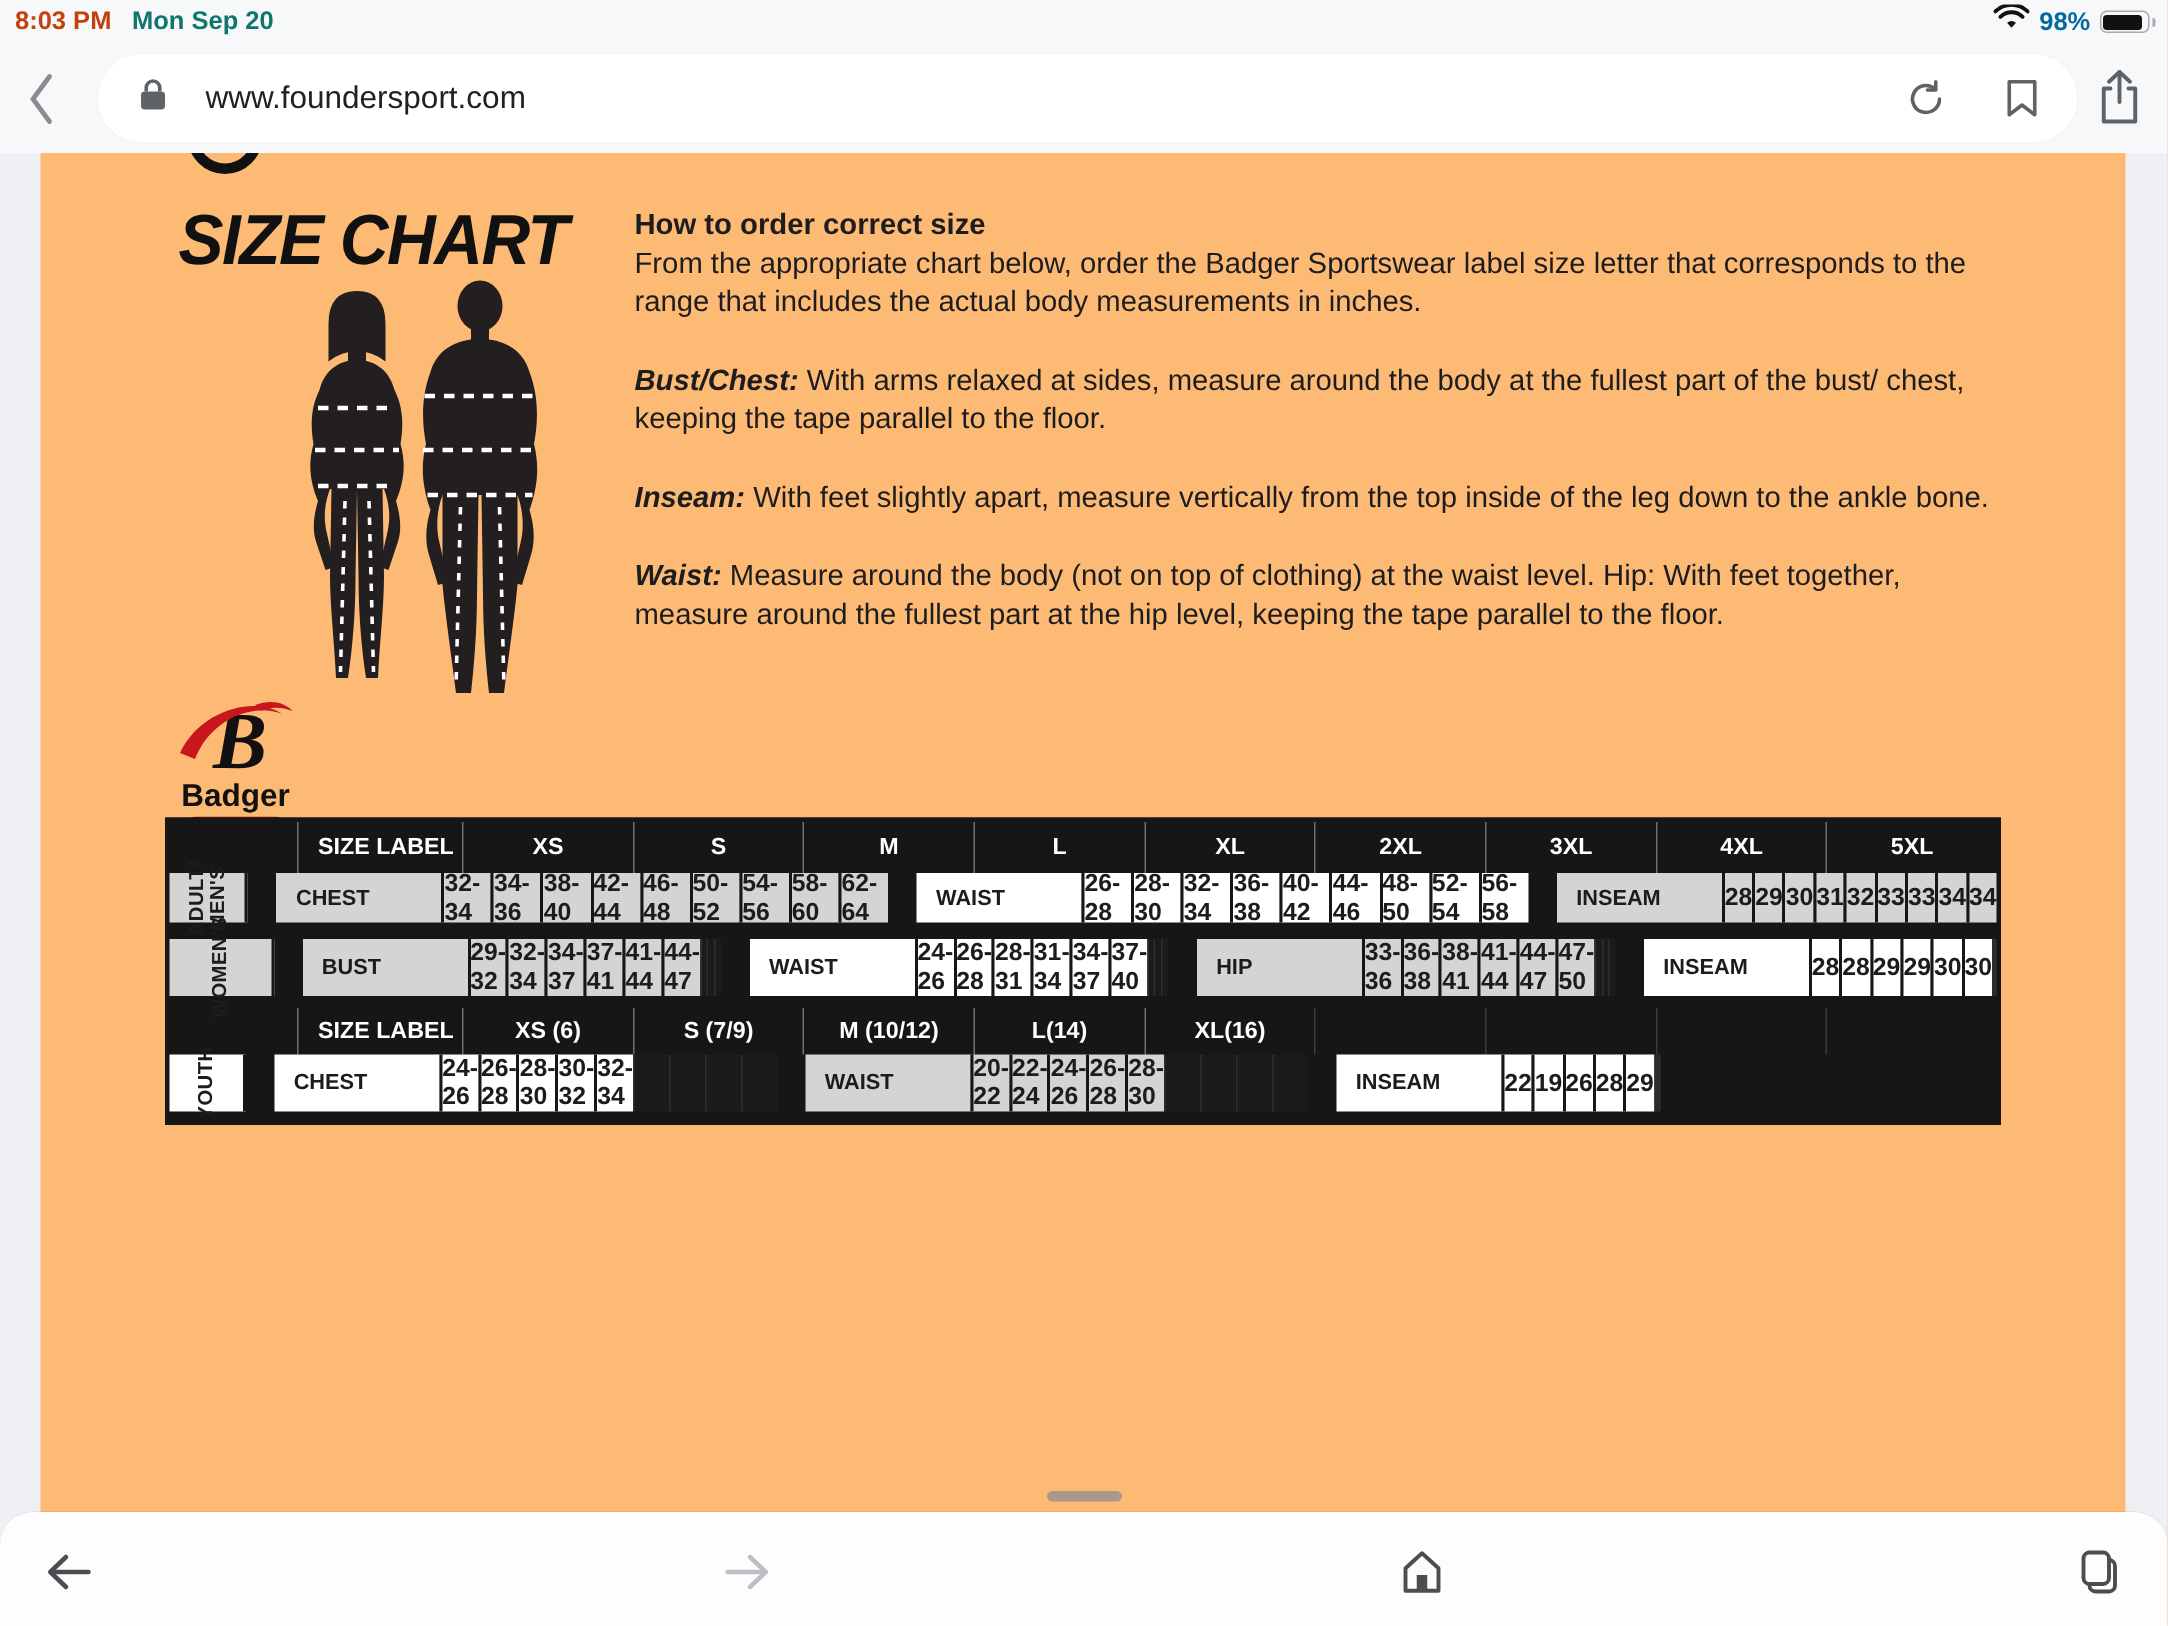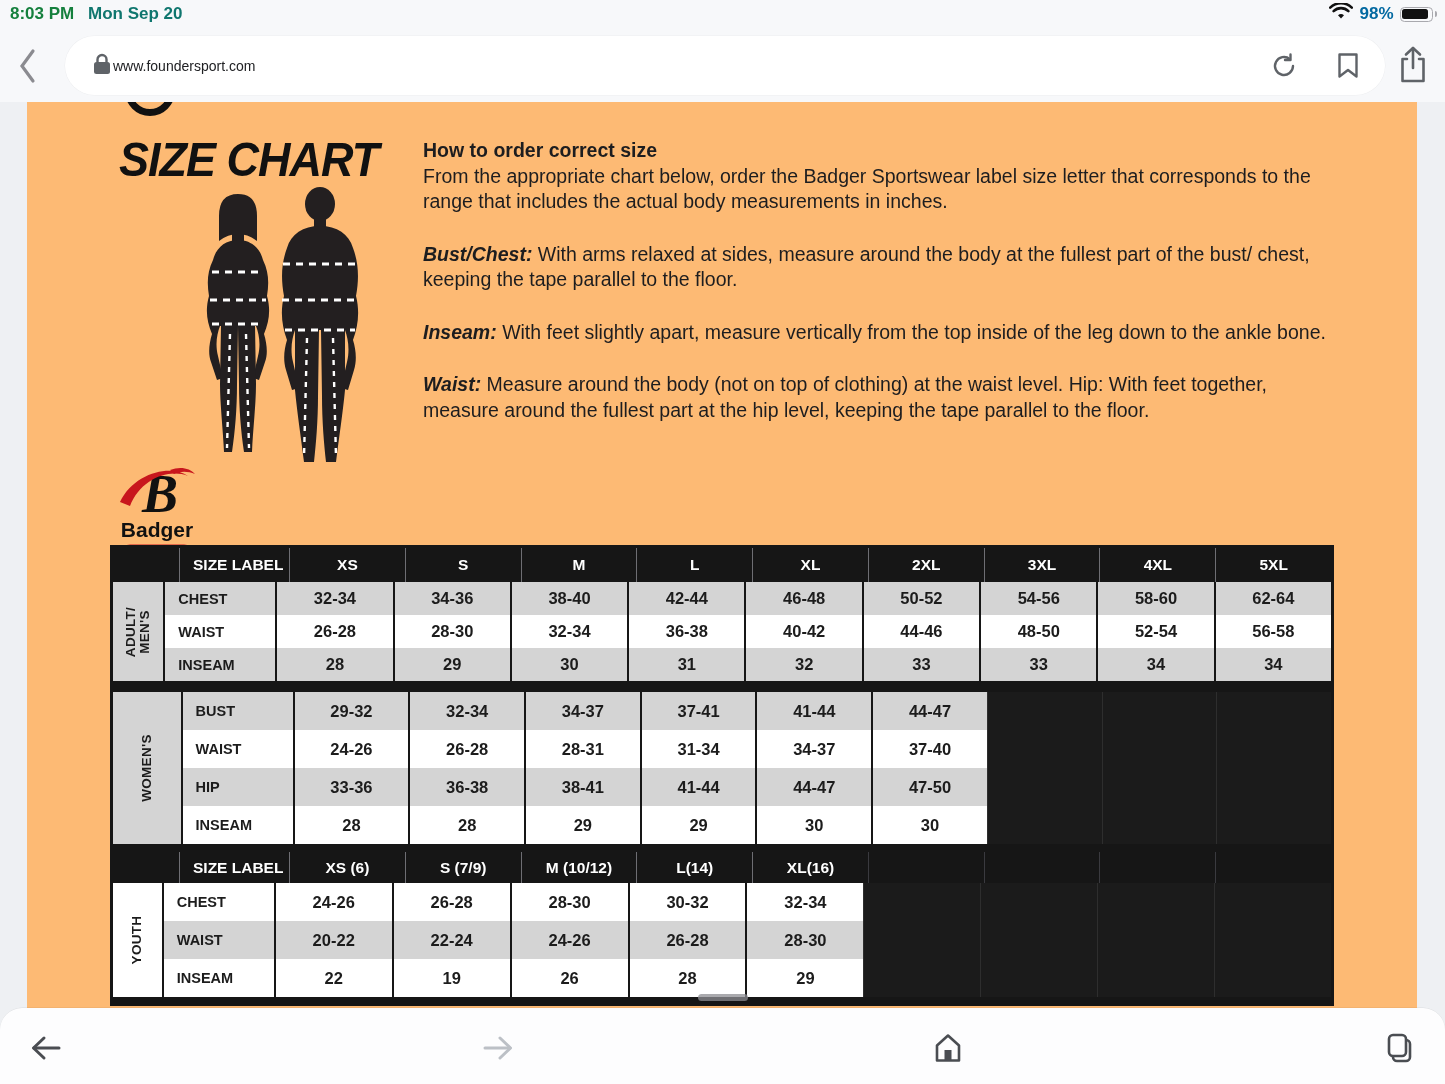--- a/index.html
+++ b/index.html
@@ -2,35 +2,35 @@
 <html><head>
 <meta charset="utf-8">
 <style>
   * { margin:0; padding:0; box-sizing:border-box; }
   html,body { background:#e7e8ec; }
   .screen { position:relative; width:1445px; height:1084px; overflow:hidden;
     background:#eef0f3; font-family:"Liberation Sans", sans-serif; }
 
   
   .status-bar { position:absolute; left:0; top:0; width:100%; height:28px; background:#f7f8fa; }
-  .st-time { position:absolute; left:10px; top:4px; font-size:17px; font-weight:700; color:#15803d; }
+  .st-time { position:absolute; left:10px; top:4px; font-size:17px; font-weight:700; color:#c2410c; }
   .st-date { position:absolute; left:88px; top:4px; font-size:17px; font-weight:700; color:#0f766e; }
   .st-right { position:absolute; right:8px; top:3px; display:flex; align-items:center; gap:6px; }
   .battery-pct { font-size:17px; font-weight:600; color:#0369a1; }
   .battery { position:relative; width:33px; height:15px; border:1.5px solid #a9a9ae; border-radius:4.5px; }
   .battery .fill { position:absolute; left:1.5px; top:1.5px; bottom:1.5px; width:26px; background:#111; border-radius:2.5px; }
   .battery-tip { width:2.5px; height:6px; background:#a9a9ae; border-radius:0 2px 2px 0; margin-left:-4px; }
 
   
   .top-toolbar { position:absolute; left:0; top:28px; width:100%; height:74px; background:#f7f8fa; }
   .chevron-btn { position:absolute; left:16px; top:18px; width:32px; height:40px; cursor:pointer; }
   .addr-pill { position:absolute; left:65px; top:8px; width:1320px; height:59px; background:#fff;
     border-radius:30px; box-shadow:0 0 0 0.5px rgba(0,0,0,0.04); display:flex; align-items:center; }
   .lock { margin-left:28px; }
-  .url-text { margin-left:2px; font-size:14px; color:#202124; flex:1; }
+  .url-text { margin-left:26px; font-size:21px; color:#202124; flex:1; }
   .pill-icons { display:flex; align-items:center; gap:30px; margin-right:20px; }
   .icon-btn { width:34px; height:34px; display:flex; align-items:center; justify-content:center; cursor:pointer; }
   .share-btn { position:absolute; left:1398px; top:18px; width:38px; height:40px; cursor:pointer; }
 
   
   .page { position:absolute; left:27px; top:102px; width:1390px; height:982px; background:#fdba74; overflow:hidden; }
   .logo-crescent { position:absolute; left:98px; top:-6px; width:52px; height:26px; overflow:hidden; }
   .logo-crescent .ring { position:absolute; left:0; top:-30px; width:50px; height:50px;
     border:7px solid #111; border-radius:50%; }
   .size-title { position:absolute; left:92px; top:32px; font-size:45px; font-weight:700; font-style:italic;
@@ -45,29 +45,29 @@
   .para { margin-bottom:27px; font-size:19.5px; line-height:25.5px; }
   .para-heading { font-weight:700; }
   .para .lead { font-weight:700; font-style:italic; }
 
   
   .size-chart { position:absolute; left:83px; top:443px; width:1224px; background:#161616;
     border:3px solid #161616; border-bottom:9px solid #161616; }
   .t-row { display:flex; }
   .sec-col { width:66px; flex:0 0 66px; }
   .rowlabel-col { width:110px; flex:0 0 110px; display:flex; align-items:center; padding-left:13px;
-    font-weight:700; font-size:14.5px; color:#1c1c1c; }
+    font-weight:700; font-size:14.5px; color:#1c1c1c;margin-left:19px; }
   .val-col { flex:1 1 0; display:flex; align-items:center; justify-content:center;
     font-weight:700; font-size:16.5px; color:#1c1c1c; }
   .t-header { height:34px; background:#161616; }
   .t-header.youth { height:31px; }
   .t-header .rowlabel-col, .t-header .val-col { color:#fff; font-size:15.5px; border-left:1px solid #6e6e73; }
   .t-header .sec-col { border-left:none; }
   .t-section { display:flex; }
-  .sec-rows { flex:1; display:flex; flex-direction:column; }
+  .sec-rows { flex:1; display:flex; flex-direction:row; }
   .data-row .val-col { border-left:2px solid #161616; }
   .data-row .rowlabel-col { border-left:0; }
   .sec-0 .data-row { height:33px; }
   .sec-1 .data-row { height:38px; }
   .sec-2 .data-row { height:38px; }
   .row-gray  > .rowlabel-col, .row-gray  > .val-col.cell { background:#d4d4d4; }
   .row-white > .rowlabel-col, .row-white > .val-col.cell { background:#ffffff; }
   .black-filler { background:#1b1b1b; border-left:1px solid #2e2e2e !important; }
   .hfiller { border-left:1px solid #3a3a3f !important; }
   .sec-label { background:#d4d4d4; border-right:2px solid #161616; display:flex; align-items:center; justify-content:center; }

